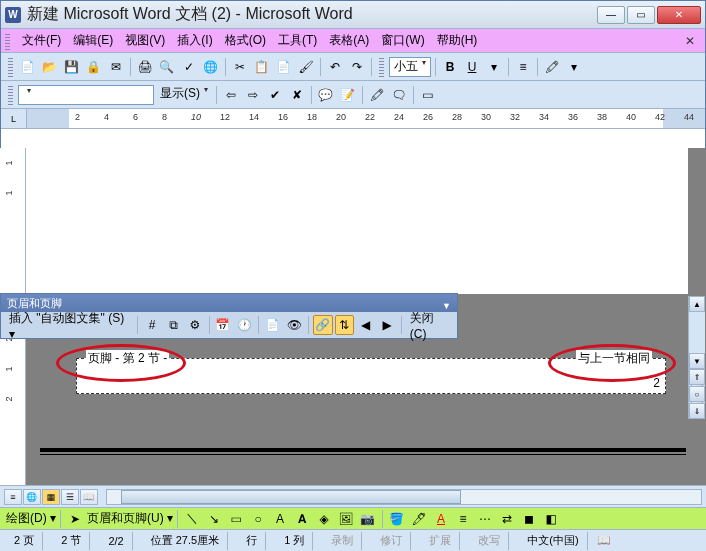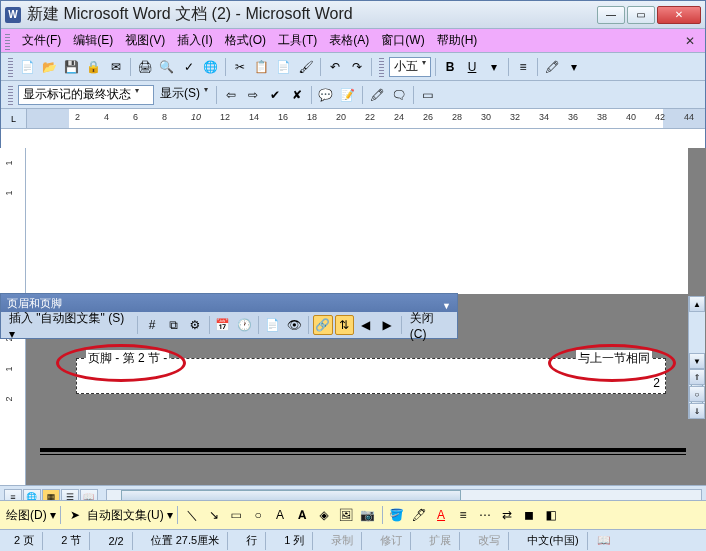--- a/index.html
+++ b/index.html
@@ -49,21 +49,21 @@
 .blackbar2 { position: absolute; top: 454px; left: 40px; right: 20px; height: 1px; background: #000; }
 .vscroll { position: absolute; right: 1px; top: 148px; bottom: 66px; width: 17px; background: #d6e5f5; border-left: 1px solid #a0b4cc; }
 .vscroll .btn { height: 16px; background: linear-gradient(#f0f6fc,#c8d8ec); border: 1px solid #a0b4cc; font-size: 8px; display: flex; align-items: center; justify-content: center; cursor: pointer; }
 .vscroll .thumb { position: absolute; top: 60px; left: 2px; right: 2px; height: 60px; background: linear-gradient(90deg,#e8f0f8,#c0d4e8); border: 1px solid #8ab; border-radius: 2px; cursor: pointer; }
 .hscroll-row { position: absolute; bottom: 44px; left: 0; right: 0; height: 22px; background: #d6e5f5; border-top: 1px solid #a0b4cc; display: flex; align-items: center; }
 .viewbtns { display: flex; padding: 0 4px; gap: 1px; }
 .viewbtn { width: 18px; height: 16px; border: 1px solid #a0b4cc; background: linear-gradient(#f0f6fc,#d6e5f5); font-size: 9px; display: flex; align-items: center; justify-content: center; cursor: pointer; }
 .viewbtn.on { background: #ffd86e; }
 .hscroll { flex: 1; height: 16px; background: #e8f0f8; margin: 0 4px; position: relative; border: 1px solid #a0b4cc; }
 .hscroll .thumb { position: absolute; left: 14px; width: 340px; top: 0; bottom: 0; background: linear-gradient(#e8f0f8,#c0d4e8); border: 1px solid #8ab; cursor: pointer; }
-.drawbar { position: absolute; bottom: 22px; left: 0; right: 0; height: 22px; background: #fef9c3; border-top: 1px solid #a0b4cc; display: flex; align-items: center; padding: 14px 4px; gap: 2px; font-size: 12px; }
+.drawbar { position: absolute; bottom: 22px; left: 0; right: 0; height: 22px; background: #bef264; border-top: 1px solid #a0b4cc; display: flex; align-items: center; padding: 7px 4px; gap: 2px; font-size: 12px; }
 .statusbar { position: absolute; bottom: 0; left: 0; right: 0; height: 22px; background: #d6e5f5; border-top: 1px solid #a0b4cc; display: flex; align-items: center; padding: 0 6px; gap: 10px; font-size: 11px; }
 .statusbar .cell { border-right: 1px solid #a0b4cc; padding: 0 8px; height: 18px; display: flex; align-items: center; }
 .statusbar .dim { color: #999; }
 .doc-area-bg { position: absolute; left: 26px; right: 18px; top: 0; height: 146px; background: #fff; }
 </style>
 </head>
 <body>
 
 <div class="window">
 
@@ -128,21 +128,20 @@
     <div class="tsep"></div>
     <div class="tbtn">≡</div>
     <div class="tsep"></div>
     <div class="tbtn">🖍</div>
     <div class="tbtn">▾</div>
   </div>
 
   <div class="toolbar">
     <div class="grip"></div>
     <div class="tcombo" style="width:136px">
-        <span>显示标记的最终状态</span>
         <span class="dd">▾</span>
       </div>
     <div class="tcombo" style="border:none;background:transparent">
         <span>显示(S)</span>
         <span class="dd">▾</span>
       </div>
     <div class="tsep"></div>
     <div class="tbtn">⇦</div>
     <div class="tbtn">⇨</div>
     <div class="tbtn">✔</div>
@@ -253,21 +252,21 @@
     <div class="hscroll">
       <div class="thumb"></div>
     </div>
   </div>
 
   <div class="drawbar">
     <div class="grip"></div>
     <span class="txt"><span>绘图(D)</span> ▾</span>
     <div class="tsep"></div>
     <div class="tbtn">➤</div>
-    <span class="txt"><span>自动图文集(U)</span> ▾</span>
+    <span class="txt"><span>页眉和页脚(U)</span> ▾</span>
     <div class="tsep"></div>
     <div class="tbtn">＼</div>
     <div class="tbtn">↘</div>
     <div class="tbtn">▭</div>
     <div class="tbtn">○</div>
     <div class="tbtn">A</div>
     <div class="tbtn">𝐀</div>
     <div class="tbtn">◈</div>
     <div class="tbtn">🖼</div>
     <div class="tbtn">📷</div>

